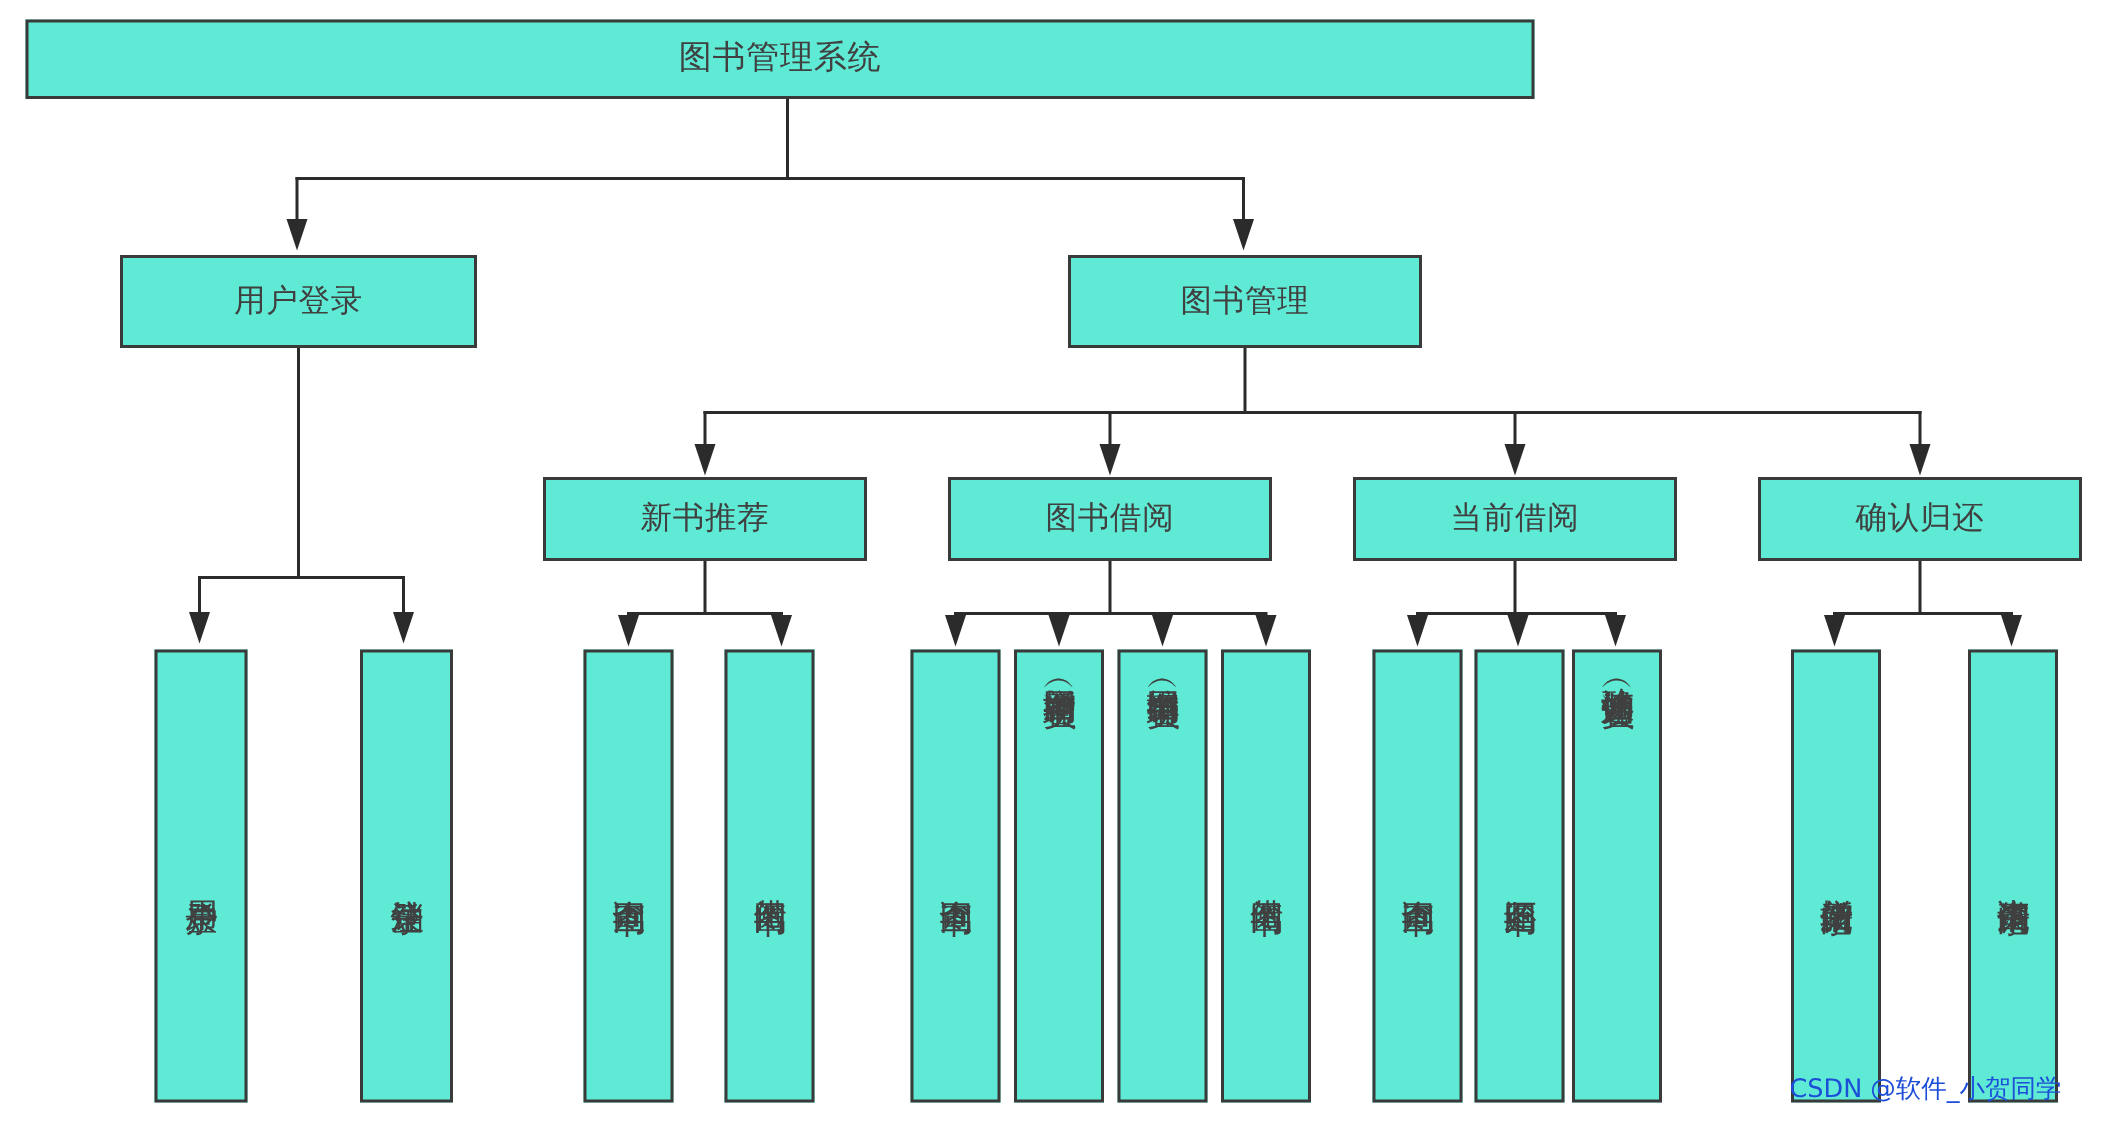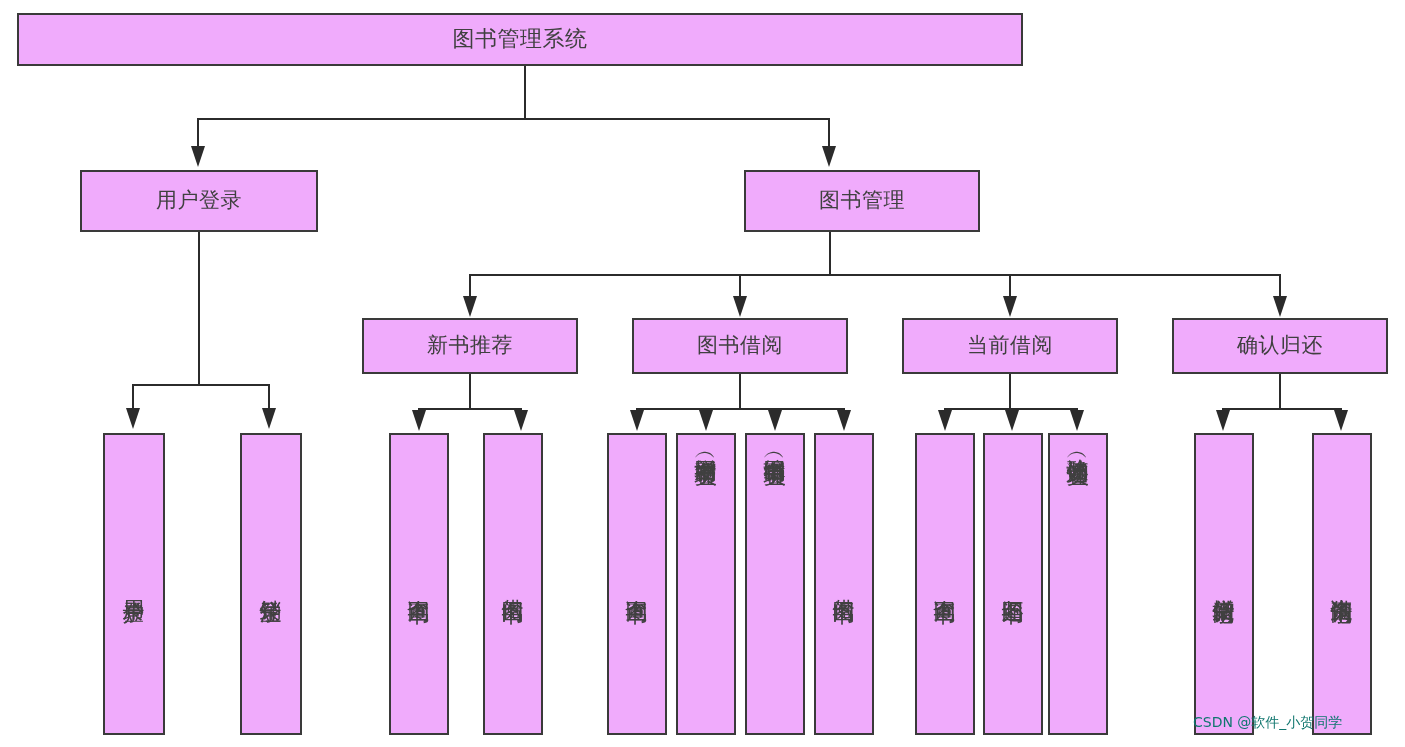--- a/index.html
+++ b/index.html
@@ -15,21 +15,21 @@
     position: relative;
     width: 1405px;
     height: 747px;
     background: #ffffff;
     overflow: hidden;
   }
   
   .node {
     position: absolute;
     box-sizing: border-box;
-    background: #f0abfc;
+    background: #5eead4;
     border: 2px solid #3a3a3a;
     display: flex;
     align-items: center;
     justify-content: center;
     color: #404040;
   }
   .node .label {
     display: block;
     text-align: center;
     line-height: 1.22;
@@ -73,22 +73,22 @@
     position: absolute;
     width: 0;
     height: 0;
     border-left: 7px solid transparent;
     border-right: 7px solid transparent;
     border-top: 21px solid #2b2b2b;
   }
   
   #watermark {
     position: absolute;
-    color: #0f766e;
-    font-size: 14px;
+    color: #1d4ed8;
+    font-size: 17px;
     white-space: nowrap;
     user-select: none;
   }
 </style>
 </head>
 <body>
 
 <div id="diagram-root">
 
   <div class="node horiz root" style="left:17px; top:13px; width:1006px; height:53px;">
@@ -102,21 +102,21 @@
   <div class="conn v" style="left:197px; top:118px; width:2px; height:30px;"></div>
   <div class="arrow" style="left:191px; top:146px;"></div>
 
   <div class="conn v" style="left:828px; top:118px; width:2px; height:30px;"></div>
   <div class="arrow" style="left:822px; top:146px;"></div>
 
   <div class="node horiz" style="left:80px; top:170px; width:238px; height:62px;">
     <span class="label">用户登录</span>
   </div>
 
-  <div class="node horiz" style="left:744px; top:170px; width:236px; height:62px;">
+  <div class="node horiz" style="left:712px; top:170px; width:236px; height:62px;">
     <span class="label">图书管理</span>
   </div>
 
   <div class="conn v" style="left:198px; top:232px; width:2px; height:152px;"></div>
   <div class="conn h" style="left:132px; top:384px; width:136px; height:2px;"></div>
   <div class="conn v" style="left:132px; top:384px; width:2px; height:26px;"></div>
   <div class="arrow" style="left:126px; top:408px;"></div>
   <div class="conn v" style="left:268px; top:384px; width:2px; height:26px;"></div>
   <div class="arrow" style="left:262px; top:408px;"></div>
 

